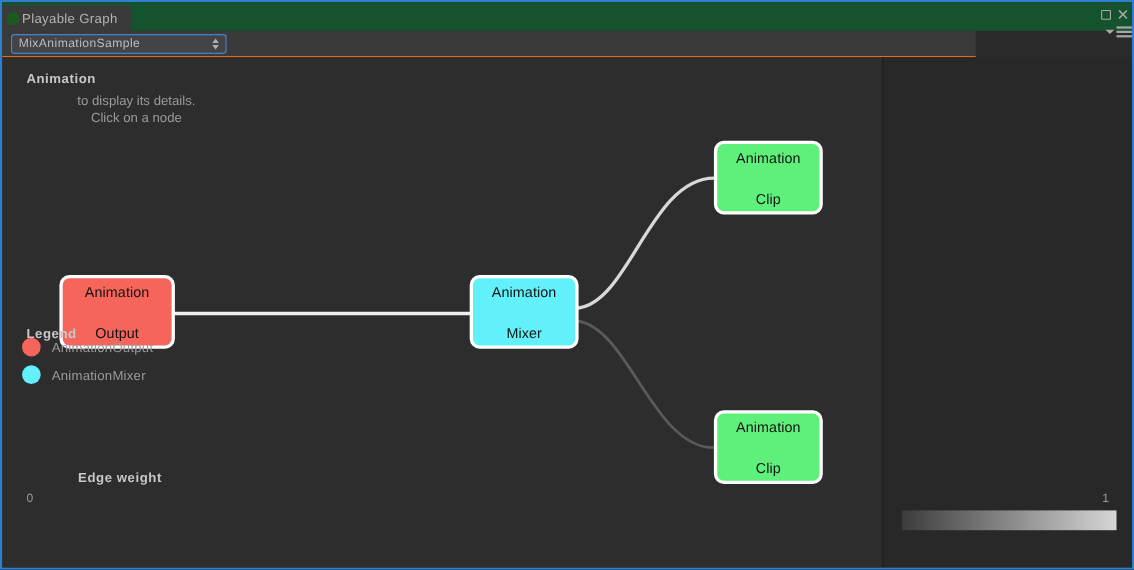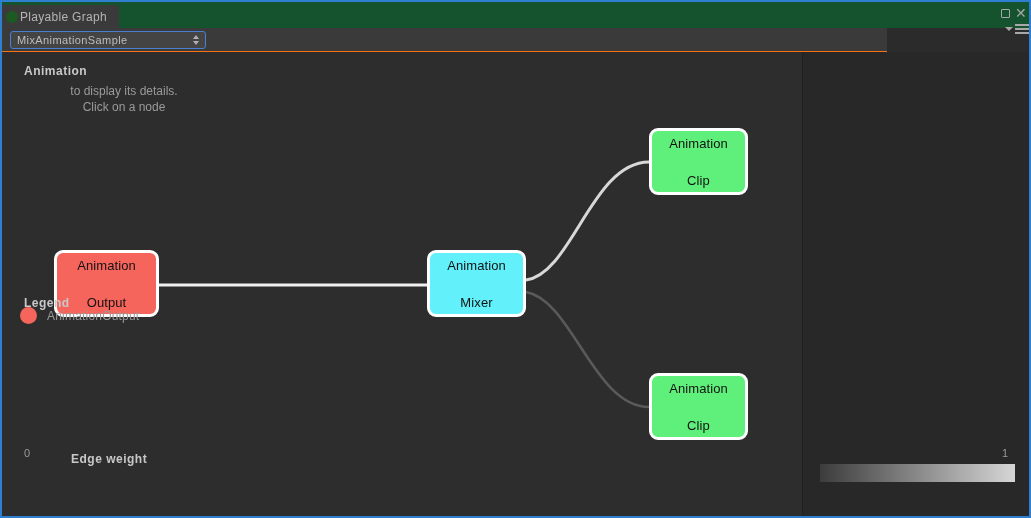--- a/index.html
+++ b/index.html
@@ -183,21 +183,21 @@
     height: 25px;
   }
   .legend-swatch {
     width: 17px; height: 17px;
     border-radius: 50%;
     margin-right: 10px;
     flex: 0 0 auto;
   }
   .legend-label { color: #9a9a9a; font-size: 12px; letter-spacing: .2px; text-align: right; }
 
-  #edge-weight-title { position: absolute; left: 22px; top: 450px; padding-left: 47px; }
+  #edge-weight-title { position: absolute; left: 22px; top: 425px; padding-left: 47px; }
   #ew-min { position: absolute; left: 22px; top: 445px; color: #9a9a9a; font-size: 11px; }
   #ew-max { position: absolute; left: 1000px; top: 445px; color: #9a9a9a; font-size: 11px; }
   #ew-bar {
     position: absolute;
     left: 818px; top: 462px;
     width: 195px; height: 18px;
     background: linear-gradient(to right, #3c3c3c 0%, #d6d6d6 100%);
   }
 </style>
 </head>
@@ -266,20 +266,24 @@
     <div>to display its details.</div>
     <div>Click on a node</div>
   </div>
 
   <div class="panel-title" id="legend-title">Legend</div>
   <div id="legend-list">
       <div class="legend-row">
         <span class="legend-swatch" style="background: rgb(245, 101, 92);"></span>
         <span class="legend-label">AnimationOutput</span>
       </div>
+      <div class="legend-row">
+        <span class="legend-swatch" style="background: rgb(98, 240, 250);"></span>
+        <span class="legend-label">AnimationMixer</span>
+      </div>
     </div>
 
   <div class="panel-title" id="edge-weight-title">Edge weight</div>
   <div id="ew-min">0</div>
   <div id="ew-max">1</div>
   <div id="ew-bar" style="background: linear-gradient(to right, rgb(60, 60, 60) 0%, rgb(214, 214, 214) 100%);"></div>
 
 </div>
 
 </body></html>

